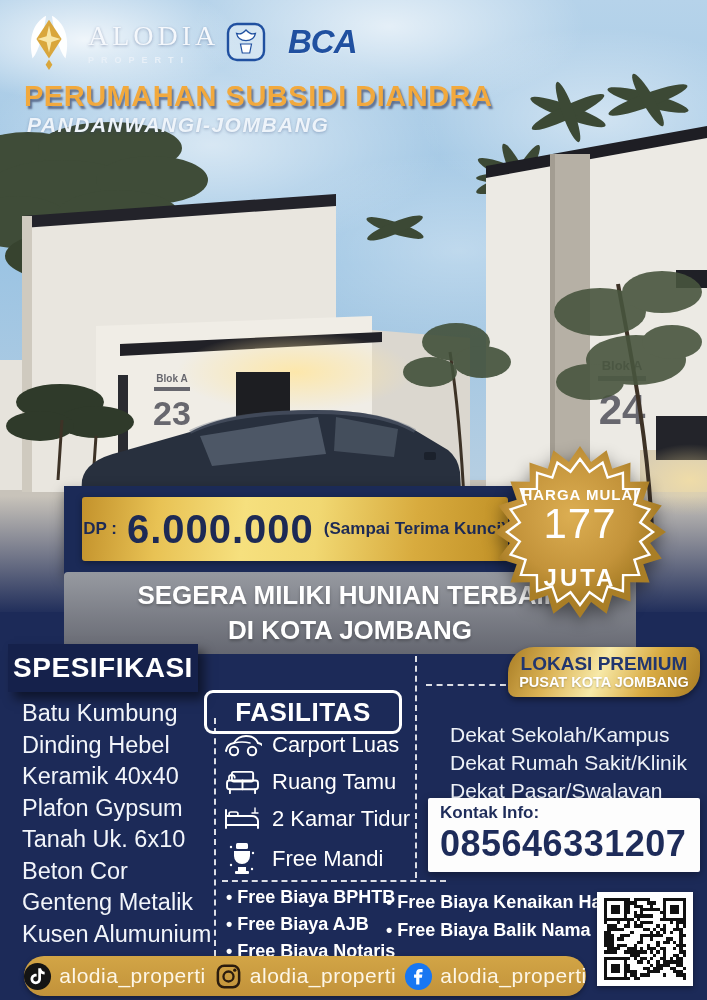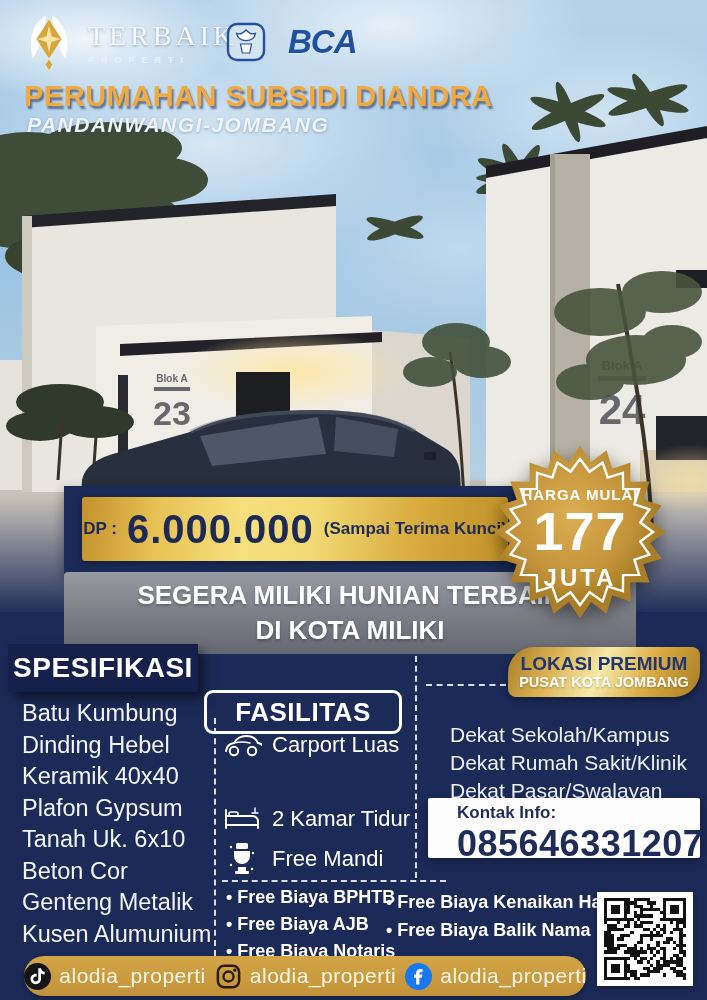--- a/index.html
+++ b/index.html
@@ -51,21 +51,21 @@
     background:linear-gradient(180deg,rgba(154,157,163,.96),rgba(124,126,133,.96) 60%,rgba(104,106,114,.96));
     display:flex;flex-direction:column;align-items:center;justify-content:center;
     color:#fff;font-weight:800;font-size:26px;line-height:35px;text-shadow:0 2px 3px rgba(0,0,0,.25);}
 
   
   .starburst{position:absolute;left:492px;top:438px;width:176px;height:186px;filter:drop-shadow(0 6px 8px rgba(0,0,0,.45));}
   .starburst svg{position:absolute;left:0;top:0;}
   .badge-top{position:absolute;left:0;top:48px;width:100%;text-align:center;color:#fff;
     font-size:15px;font-weight:600;letter-spacing:1px;}
   .badge-value{position:absolute;left:0;top:62px;width:100%;text-align:center;color:#fff;
-    font-size:54px;font-weight:700;letter-spacing:1px;}
+    font-size:42px;font-weight:400;letter-spacing:1px;}
   .badge-unit{position:absolute;left:0;top:126px;width:100%;text-align:center;color:#fff;
     font-size:24px;font-weight:600;letter-spacing:3px;}
 
   
   .spec-title{position:absolute;left:8px;top:644px;width:190px;height:48px;background:#15214b;
     box-shadow:6px 7px 10px rgba(0,0,0,.5);display:flex;align-items:center;justify-content:center;
     color:#fff;font-size:28px;font-weight:800;letter-spacing:.5px;}
   .spec-list{position:absolute;left:18px;top:694px;margin:4px;padding:0;list-style:none;
     color:#f2f5fa;font-size:23.5px;line-height:31.5px;font-weight:400;}
 
@@ -89,22 +89,22 @@
   .loc-badge{position:absolute;left:508px;top:647px;width:192px;height:50px;
     border-radius:26px 8px 26px 8px;
     background:linear-gradient(115deg,#a87c24 0%,#dcb456 25%,#f7e9a8 48%,#d9ab42 72%,#a87c24 100%);
     display:flex;flex-direction:column;align-items:center;justify-content:center;
     box-shadow:0 3px 6px rgba(0,0,0,.4);}
   .loc-badge-title{font-size:19px;font-weight:800;color:#21366f;line-height:20px;}
   .loc-badge-sub{font-size:14.5px;font-weight:800;color:#fff;line-height:17px;text-shadow:0 1px 2px rgba(0,0,0,.25);}
   .loc-list{position:absolute;left:432px;top:703px;margin:18px;padding:0;list-style:none;
     color:#eef2f8;font-size:21px;line-height:28px;font-weight:500;}
 
-  .contact-box{position:absolute;left:428px;top:798px;width:272px;height:60px;background:#fdfdfd;
-    border-radius:2px;box-shadow:0 3px 8px rgba(0,0,0,.35);padding:5px 10px 0 29px;}
+  .contact-box{position:absolute;left:428px;top:798px;width:272px;height:74px;background:#fdfdfd;
+    border-radius:2px;box-shadow:0 3px 8px rgba(0,0,0,.35);padding:5px 10px 0 12px;}
   .contact-label{font-size:17px;font-weight:800;color:#1e2c5a;}
   .contact-phone{font-size:36px;font-weight:800;color:#1e2c5a;letter-spacing:.5px;margin-top:0px;}
 
   
   .perks{position:absolute;margin:0;padding:0;list-style:none;color:#fff;font-size:18px;font-weight:800;}
   .perks li::before{content:"• ";}
   .perks-left{left:226px;top:884px;line-height:27px;}
   .perks-right{left:386px;top:888px;line-height:28px;}
 
   
@@ -244,21 +244,21 @@
 
   <div class="brand">
     <svg class="brand-mark" viewBox="0 0 56 62">
       <path d="M25 4 C12 11 6 27 11 48 C18 40 23 20 25 4 Z" fill="#ffffff" opacity=".96"></path>
       <path d="M31 4 C44 11 50 27 45 48 C38 40 33 20 31 4 Z" fill="#ffffff" opacity=".96"></path>
       <path d="M28 8 L41 28 L28 48 L15 28 Z" fill="#d9a63c"></path>
       <path d="M28 14 L30.5 25 L40 28 L30.5 31 L28 42 L25.5 31 L16 28 L25.5 25 Z" fill="#f8e6a8"></path>
       <path d="M28 49 l3.5 5.5 L28 60 l-3.5 -5.5 Z" fill="#d9a63c"></path>
     </svg>
     <div class="brand-text">
-      <div class="brand-name">TERBAIK</div>
+      <div class="brand-name">ALODIA</div>
       <div class="brand-sub">PROPERTI</div>
     </div>
   </div>
 
   <div class="bca">
     <svg class="bca-mark" viewBox="0 0 40 40">
       <rect x="2" y="2" width="36" height="36" rx="9" fill="rgba(255,255,255,.3)" stroke="#2050a0" stroke-width="2.4"></rect>
       <path d="M20 8 c3 3.5 6.5 4.6 9.5 3.4 -1 4.6 -4.6 7.2 -9.5 7.2 -4.9 0 -8.5 -2.6 -9.5 -7.2 3 1.2 6.5 .1 9.5 -3.4 z" fill="#ffffff" stroke="#2050a0" stroke-width="1.2"></path>
       <path d="M14.5 22 h11 l-1.8 9 h-7.4 z" fill="#ffffff" stroke="#2050a0" stroke-width="1.2"></path>
     </svg>
@@ -272,21 +272,21 @@
 
   <div class="dp-panel"></div>
   <div class="dp-banner">
     <span class="dp-label">DP :</span>
     <span class="dp-value">6.000.000</span>
     <span class="dp-note">(Sampai Terima Kunci)</span>
   </div>
 
   <div class="tagline">
     <div>SEGERA MILIKI HUNIAN TERBAIK</div>
-    <div>DI KOTA MILIKI</div>
+    <div>DI KOTA JOMBANG</div>
   </div>
 
   <div class="starburst">
     <svg width="176" height="186" viewBox="0 0 176 186">
       <defs>
         <radialGradient id="goldstar" cx="45%" cy="40%">
           <stop offset="0" stop-color="#dcae52"></stop>
             <stop offset=".7" stop-color="#c3933a"></stop>
             <stop offset="1" stop-color="#a97e26"></stop>
         </radialGradient>
@@ -323,20 +323,31 @@
       <svg viewBox="0 0 40 30" width="40" height="30" fill="none" stroke="#fff" stroke-width="2" stroke-linecap="round">
         <path d="M4 21 q1 -7 8 -8 q4 -7 12 -7 q9 0 12 7 q6 1 7 8"></path>
         <path d="M12 13 q8 -2 16 0" stroke-width="1.4"></path>
         <circle cx="12" cy="21" r="4.2"></circle>
           <circle cx="30" cy="21" r="4.2"></circle>
       </svg>
     </span>
     <span class="fas-label">Carport Luas</span>
   </div>
 
+  <div class="fas-row" style="top:763px;">
+    <span class="ficon">
+      <svg viewBox="0 0 38 30" width="37" height="29" fill="none" stroke="#fff" stroke-width="2" stroke-linecap="round">
+        <rect x="8" y="4" width="22" height="10" rx="2"></rect>
+        <path d="M5 12 v-2 a3 3 0 0 1 6 0" stroke-width="1.8"></path>
+        <rect x="3" y="13" width="32" height="9" rx="2.5"></rect>
+        <path d="M19 13 v9 M6 22 v4 M32 22 v4"></path>
+      </svg>
+    </span>
+    <span class="fas-label">Ruang Tamu</span>
+  </div>
 
   <div class="fas-row" style="top:800px;">
     <span class="ficon">
       <svg viewBox="0 0 40 30" width="40" height="30" fill="none" stroke="#fff" stroke-width="2" stroke-linecap="round">
         <path d="M4 6 v18 M4 12 h26 a6 5 0 0 1 6 5 v7 M4 21 h32"></path>
         <rect x="7" y="8" width="9" height="4" rx="2" stroke-width="1.6"></rect>
         <path d="M33 4 v5 M30 9 h6" stroke-width="1.4"></path>
       </svg>
     </span>
     <span class="fas-label">2 Kamar Tidur</span>

